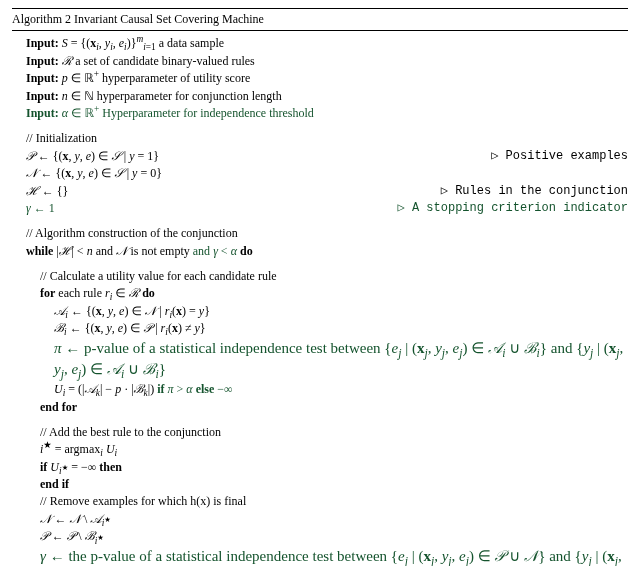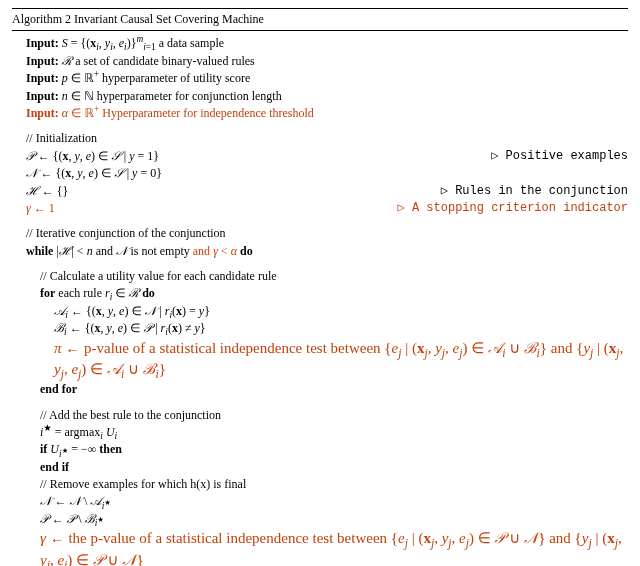--- a/index.html
+++ b/index.html
@@ -23,21 +23,21 @@
     font-size: 12px;
   }
   .algo-title b { font-weight: normal; }
   .body { padding: 4px 0 2px 0; }
   .line { display: flex; justify-content: space-between; align-items: flex-end; }
   .left { white-space: nowrap; }
   .right { white-space: nowrap; font-size: 12px; padding-left: 8px; font-family: Liberation Mono, monospace; }
   .ind1 { padding-left: 14px; }
   .ind2 { padding-left: 28px; }
   .ind3 { padding-left: 42px; }
-  .blue { color: #c2410c; }
+  .blue { color: #14532d; }
   .gap { height: 8px; }
   .tri::before { content: "\25B7\00A0"; }
   .math { font-family: "Times New Roman", serif; }
   sub, sup { font-size: 0.78em; line-height: 0; }
   .cal { font-family: "Times New Roman", serif; font-style: italic; }
   .sm { font-size: 15px; }
 </style>
 </head>
 <body>
 
@@ -70,32 +70,33 @@
       <span class="left math"><span class="cal">ℋ</span> ← {}</span>
       <span class="right tri">Rules in the conjunction</span>
     </div>
     <div class="line ind1">
       <span class="left blue math"><i>γ</i> ← 1</span>
       <span class="right blue tri">A stopping criterion indicator</span>
     </div>
 
     <div class="gap"></div>
 
-    <div class="ind1">// Iterative conjunction of the conjunction</div>
+    <div class="ind1">// Algorithm construction of the conjunction</div>
     <div class="ind1">
       <b>while</b> <span class="math">|<span class="cal">ℋ</span>| &lt; <i>n</i></span> and <span class="cal">𝒩</span> is not empty <span class="blue">and <i>γ</i> &lt; <i>α</i></span> <b>do</b>
     </div>
 
     <div class="gap"></div>
 
     <div class="ind2">// Calculate a utility value for each candidate rule</div>
     <div class="ind2"><b>for</b> each rule <span class="math"><i>r</i><sub><i>i</i></sub> ∈ <span class="cal">ℛ</span></span> <b>do</b></div>
     <div class="ind3 math"><span class="cal">𝒜</span><sub><i>i</i></sub> ← {(<b>x</b>, <i>y</i>, <i>e</i>) ∈ <span class="cal">𝒩</span> | <i>r</i><sub><i>i</i></sub>(<b>x</b>) = <i>y</i>}</div>
     <div class="ind3 math"><span class="cal">ℬ</span><sub><i>i</i></sub> ← {(<b>x</b>, <i>y</i>, <i>e</i>) ∈ <span class="cal">𝒫</span> | <i>r</i><sub><i>i</i></sub>(<b>x</b>) ≠ <i>y</i>}</div>
     <div class="ind3 blue sm"><i>π</i> ← p-value of a statistical independence test between {<i>e</i><sub><i>j</i></sub> | (<b>x</b><sub><i>j</i></sub>, <i>y</i><sub><i>j</i></sub>, <i>e</i><sub><i>j</i></sub>) ∈ <span class="cal">𝒜</span><sub><i>i</i></sub> ∪ <span class="cal">ℬ</span><sub><i>i</i></sub>} and {<i>y</i><sub><i>j</i></sub> | (<b>x</b><sub><i>j</i></sub>, <i>y</i><sub><i>j</i></sub>, <i>e</i><sub><i>j</i></sub>) ∈ <span class="cal">𝒜</span><sub><i>i</i></sub> ∪ <span class="cal">ℬ</span><sub><i>i</i></sub>}</div>
+    <div class="ind3"><span class="math"><i>U</i><sub><i>i</i></sub> = (|<span class="cal">𝒜</span><sub><i>k</i></sub>| − <i>p</i> · |<span class="cal">ℬ</span><sub><i>k</i></sub>|)</span> <span class="blue"><b>if</b> <i>π</i> &gt; <i>α</i> <b>else</b> −∞</span></div>
     <div class="ind2"><b>end for</b></div>
 
     <div class="gap"></div>
 
     <div class="ind2">// Add the best rule to the conjunction</div>
     <div class="ind2 math"><i>i</i><sup>★</sup> = argmax<sub><i>i</i></sub> <i>U</i><sub><i>i</i></sub></div>
     <div class="ind2"><b>if</b> <span class="math"><i>U</i><sub><i>i</i><sup>★</sup></sub> = −∞</span> <b>then</b></div>
     <div class="ind2"><b>end if</b></div>
 
     <div class="ind2">// Remove examples for which h(x) is final</div>

